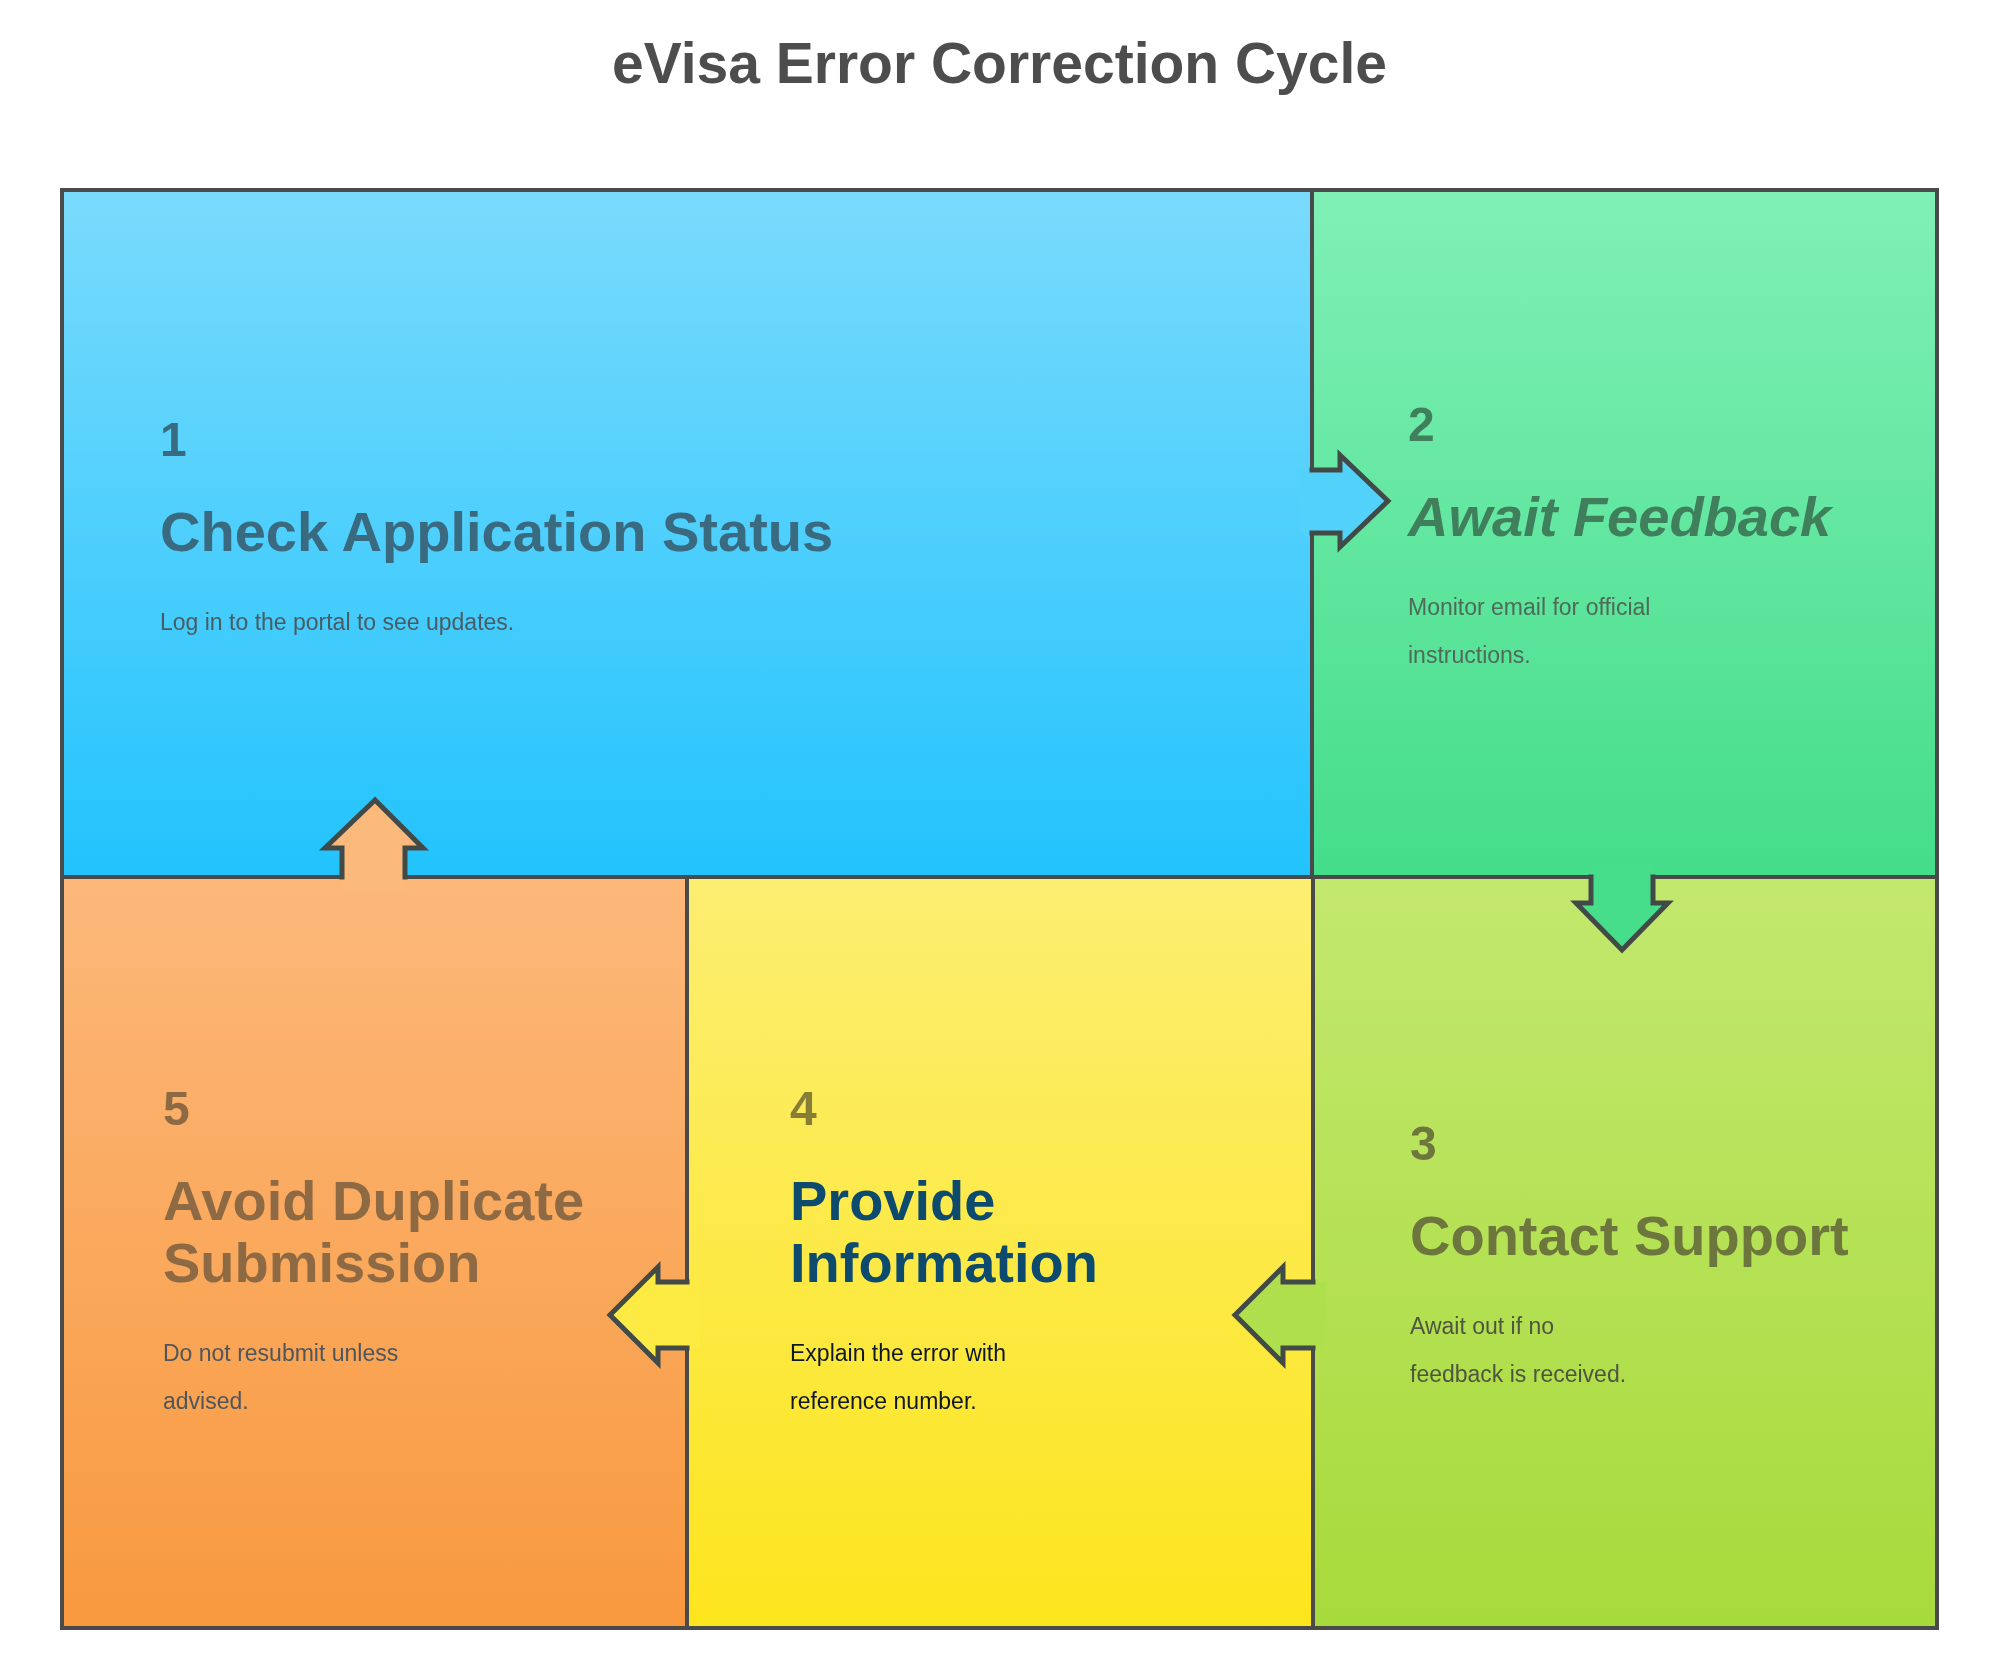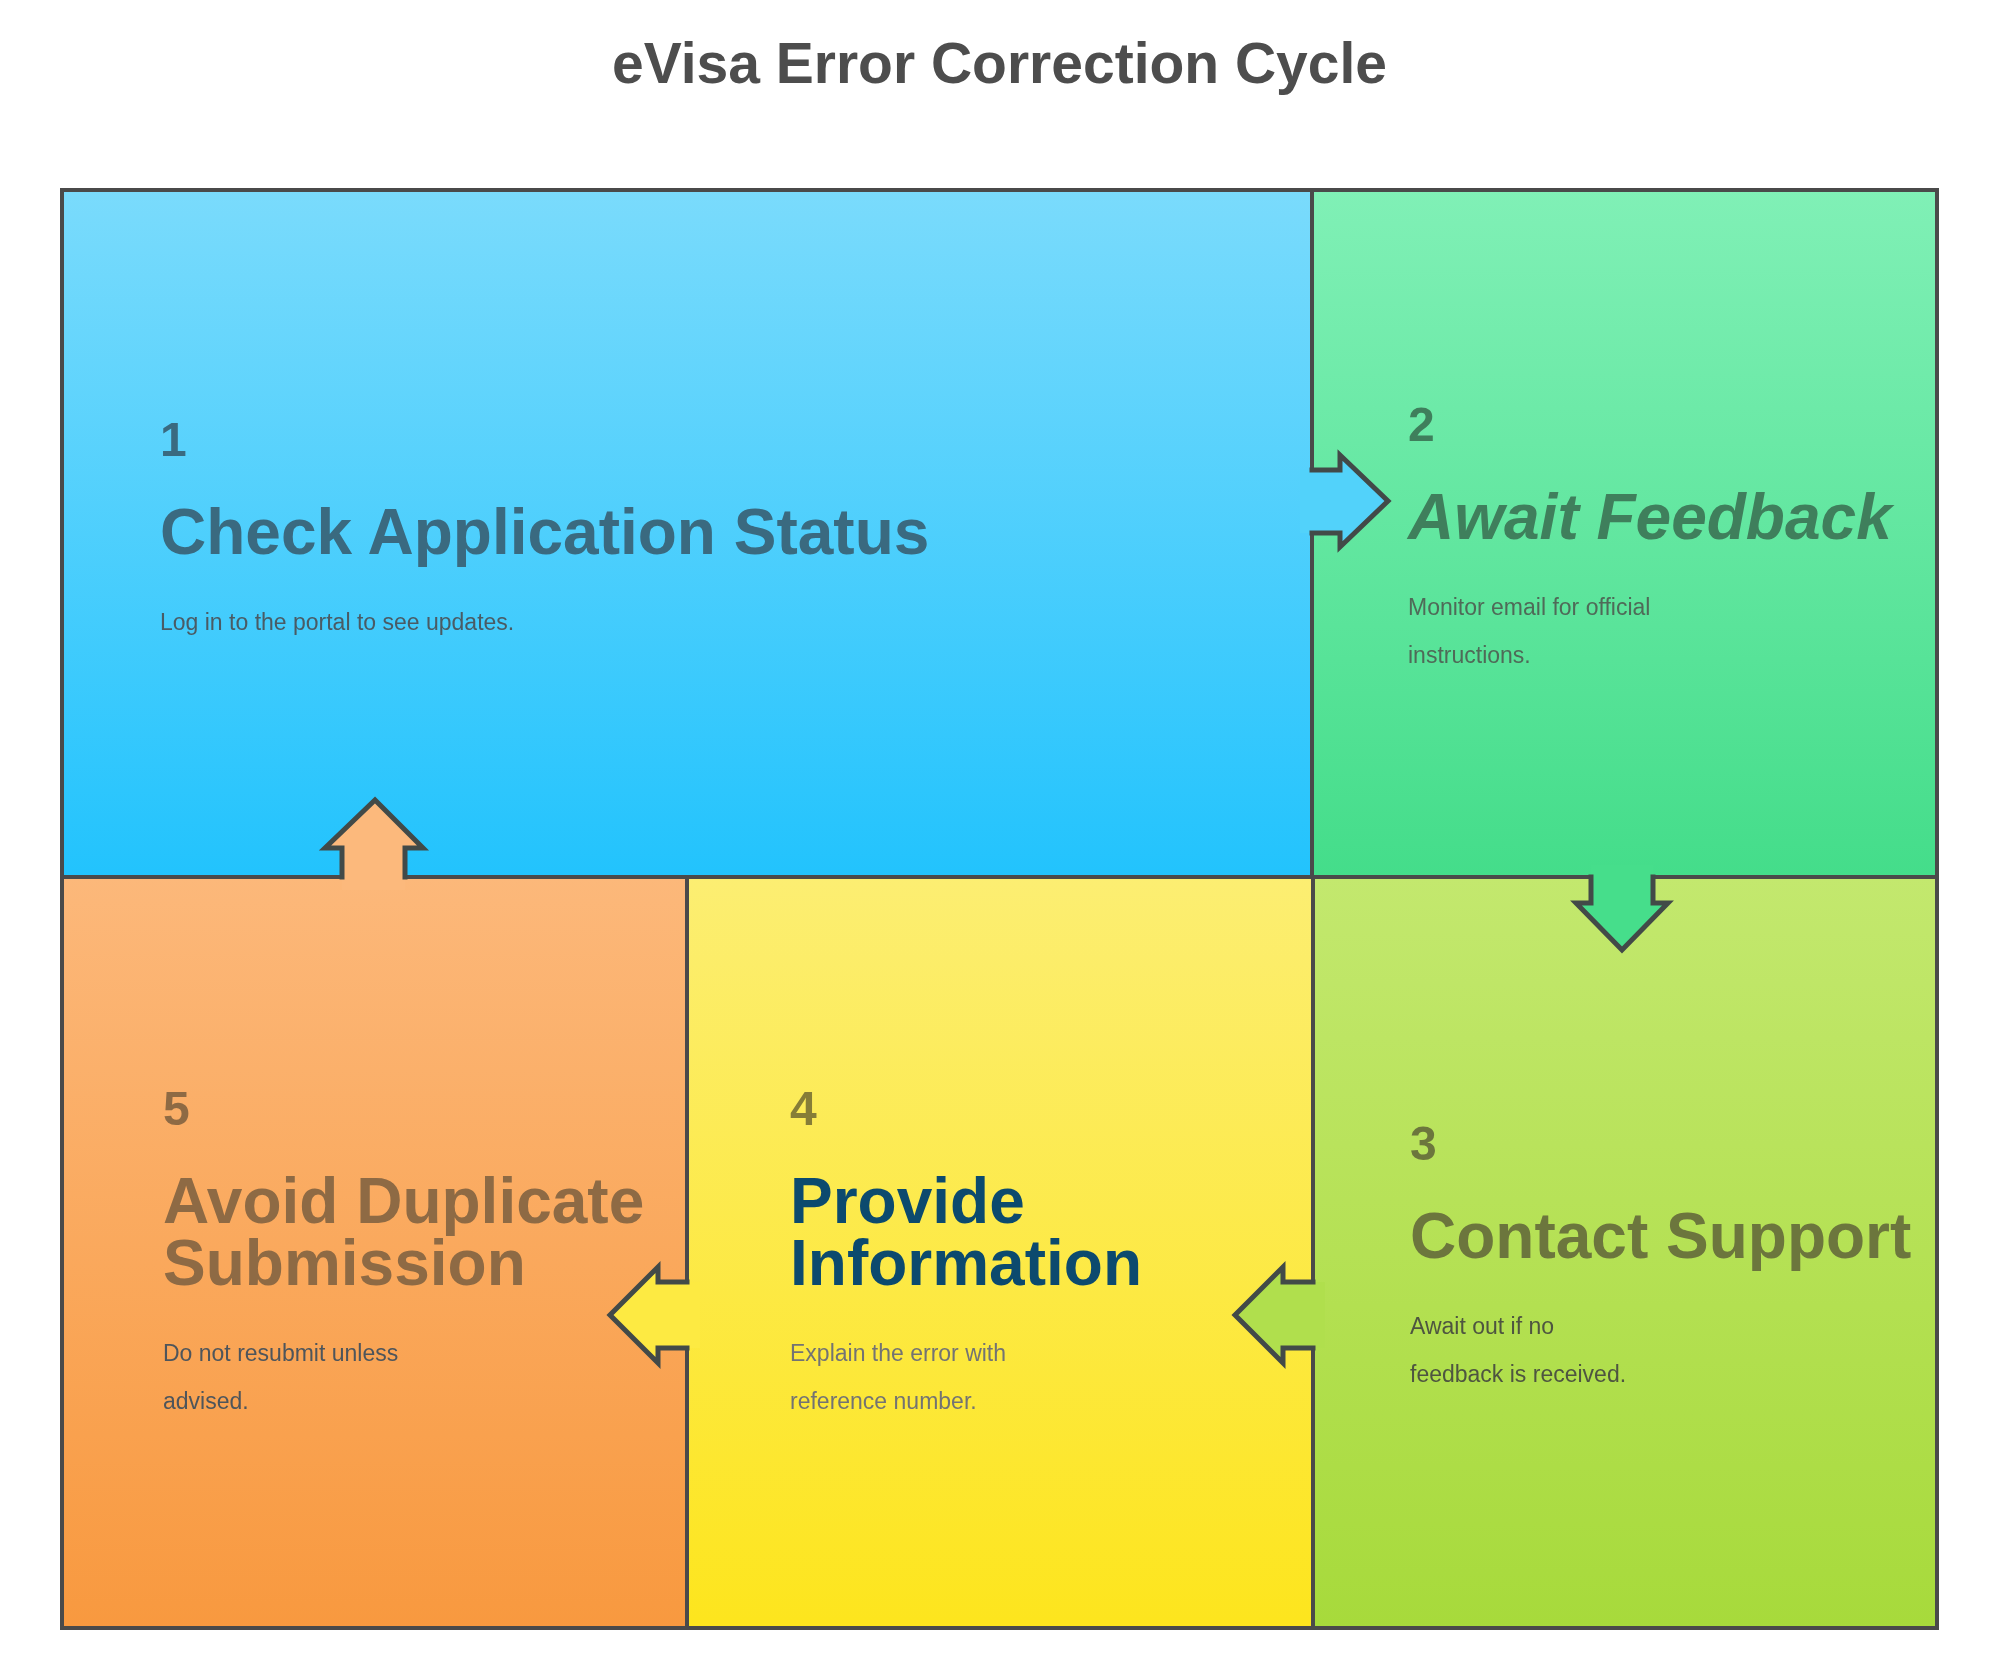--- a/index.html
+++ b/index.html
@@ -12,21 +12,21 @@
   }
   .title{
     position:absolute;left:0;top:30px;width:100%;
     margin:0;text-align:center;
     font-size:57px;font-weight:700;line-height:66px;
     letter-spacing:0px;
   }
   .diagram-svg{position:absolute;left:0;top:0;}
   .panel-text{position:absolute;}
   .num{font-size:48px;font-weight:700;line-height:56px;margin-bottom:33px;white-space:nowrap;}
-  .heading{font-size:64px;font-weight:700;line-height:62px;margin-bottom:35px;}
+  .heading{font-size:56px;font-weight:700;line-height:62px;margin-bottom:35px;}
   .body{font-size:23px;font-weight:400;line-height:48px;}
   .heading div,.body div{white-space:nowrap;}
   .p1{left:160px;top:412px;}
   .p2{left:1408px;top:397px;}
   .p3{left:1410px;top:1116px;}
   .p4{left:790px;top:1081px;}
   .p5{left:163px;top:1081px;}
 </style>
 </head>
 <body>
@@ -117,21 +117,21 @@
       <div>feedback is received.</div>
     </div>
   </div>
 
   <div class="panel-text p4">
     <div class="num" style="color: rgb(134, 125, 55);">4</div>
     <div class="heading" style="color: #0c4a6e;">
       <div>Provide</div>
       <div>Information</div>
     </div>
-    <div class="body" style="color: #737373;">
+    <div class="body" style="color: #0f172a;">
       <div>Explain the error with</div>
       <div>reference number.</div>
     </div>
   </div>
 
   <div class="panel-text p5">
     <div class="num" style="color: rgb(142, 106, 68);">5</div>
     <div class="heading" style="color: rgb(142, 106, 68);">
       <div>Avoid Duplicate</div>
       <div>Submission</div>

